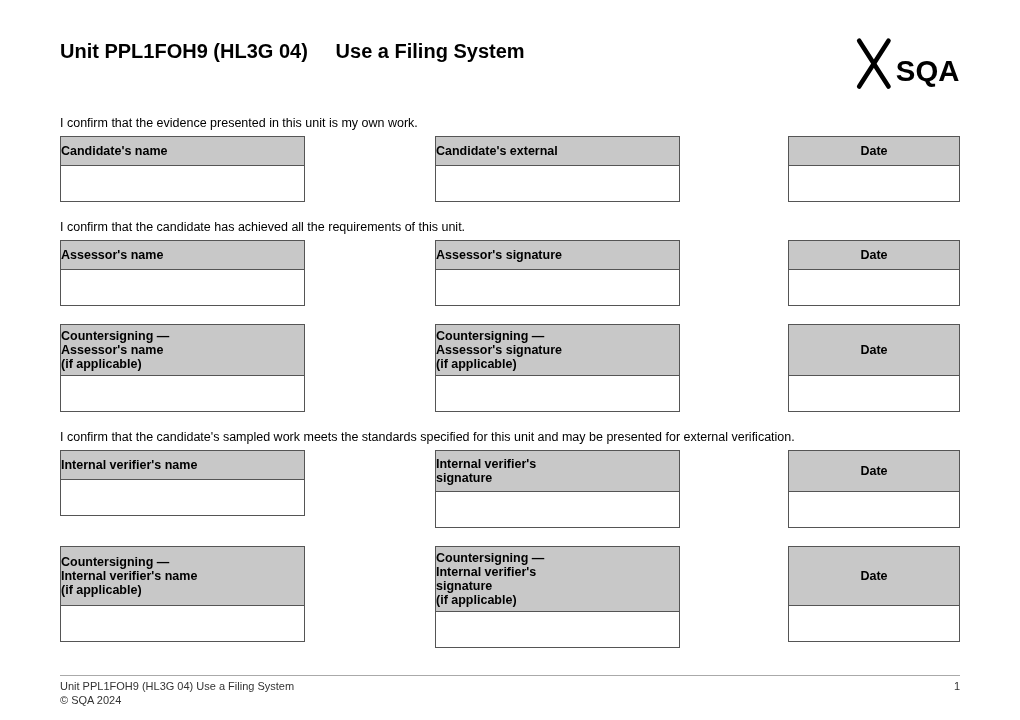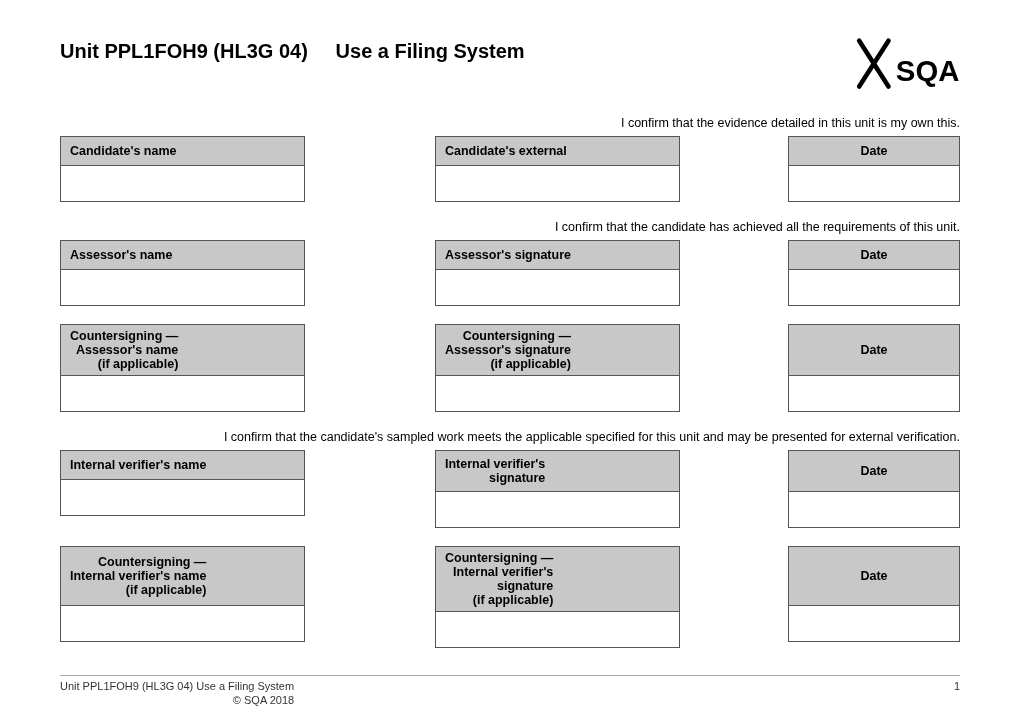--- a/index.html
+++ b/index.html
@@ -12,21 +12,20 @@
       min-height: 720px;
       padding: 0;
     }
 
     .page {
       width: 1020px;
       min-height: 720px;
       background: #fff;
       padding: 30px 60px 20px 60px;
       position: relative;
-      text-align: right;
     }
 
     .header {
       display: flex;
       justify-content: space-between;
       align-items: flex-start;
       margin-bottom: 16px;
     }
 
     .page-title {
@@ -72,21 +71,21 @@
     .col-gap2 {
       flex: 1;
     }
     .col-date {
       width: 172px;
     }
 
     .label-box {
       background: #c8c8c8;
       border: 1px solid #555;
-      padding: 4px 9px;
+      padding: 4px 0;
       font-weight: bold;
       font-size: 12.5px;
       min-height: 30px;
       display: flex;
       align-items: center;
     }
 
     .label-box.center {
       justify-content: center;
     }
@@ -140,21 +139,21 @@
           <line x1="10" y1="8" x2="42" y2="58"></line>
           <line x1="42" y1="8" x2="10" y2="58"></line>
         </g>
 
         <text x="50" y="52" font-family="Arial" font-weight="bold" font-size="32" fill="#000">SQA</text>
       </svg>
     </div>
   </div>
 
   <div class="section">
-    <p class="confirm-text">I confirm that the evidence detailed in this unit is my own this.</p>
+    <p class="confirm-text">I confirm that the evidence presented in this unit is my own work.</p>
     <div class="form-row-wrapper">
       <div class="col-name">
         <div class="label-box">Candidate's name</div>
         <div class="input-box"></div>
       </div>
       <div class="col-gap"></div>
       <div class="col-sig">
         <div class="label-box">Candidate's external</div>
         <div class="input-box"></div>
       </div>
@@ -201,21 +200,21 @@
       </div>
       <div class="col-gap2"></div>
       <div class="col-date">
         <div class="label-box center" style="min-height:52px;">Date</div>
         <div class="input-box"></div>
       </div>
     </div>
   </div>
 
   <div class="section">
-    <p class="confirm-text">I confirm that the candidate's sampled work meets the applicable specified for this unit and may be presented for external verification.</p>
+    <p class="confirm-text">I confirm that the candidate's sampled work meets the standards specified for this unit and may be presented for external verification.</p>
     <div class="form-row-wrapper">
       <div class="col-name">
         <div class="label-box">Internal verifier's name</div>
         <div class="input-box"></div>
       </div>
       <div class="col-gap"></div>
       <div class="col-sig">
         <div class="label-box" style="white-space:pre-line; min-height:42px;">Internal verifier's
 signature</div>
         <div class="input-box"></div>
@@ -246,18 +245,18 @@
       <div class="col-date">
         <div class="label-box center" style="min-height:60px;">Date</div>
         <div class="input-box"></div>
       </div>
     </div>
   </div>
 
   <div class="footer">
     <div class="footer-left">
       <span>Unit PPL1FOH9 (HL3G 04) Use a Filing System</span>
-      <span>© SQA 2018</span>
+      <span>© SQA 2024</span>
     </div>
     <span>1</span>
   </div>
 
 </div>
 
 </body></html>

